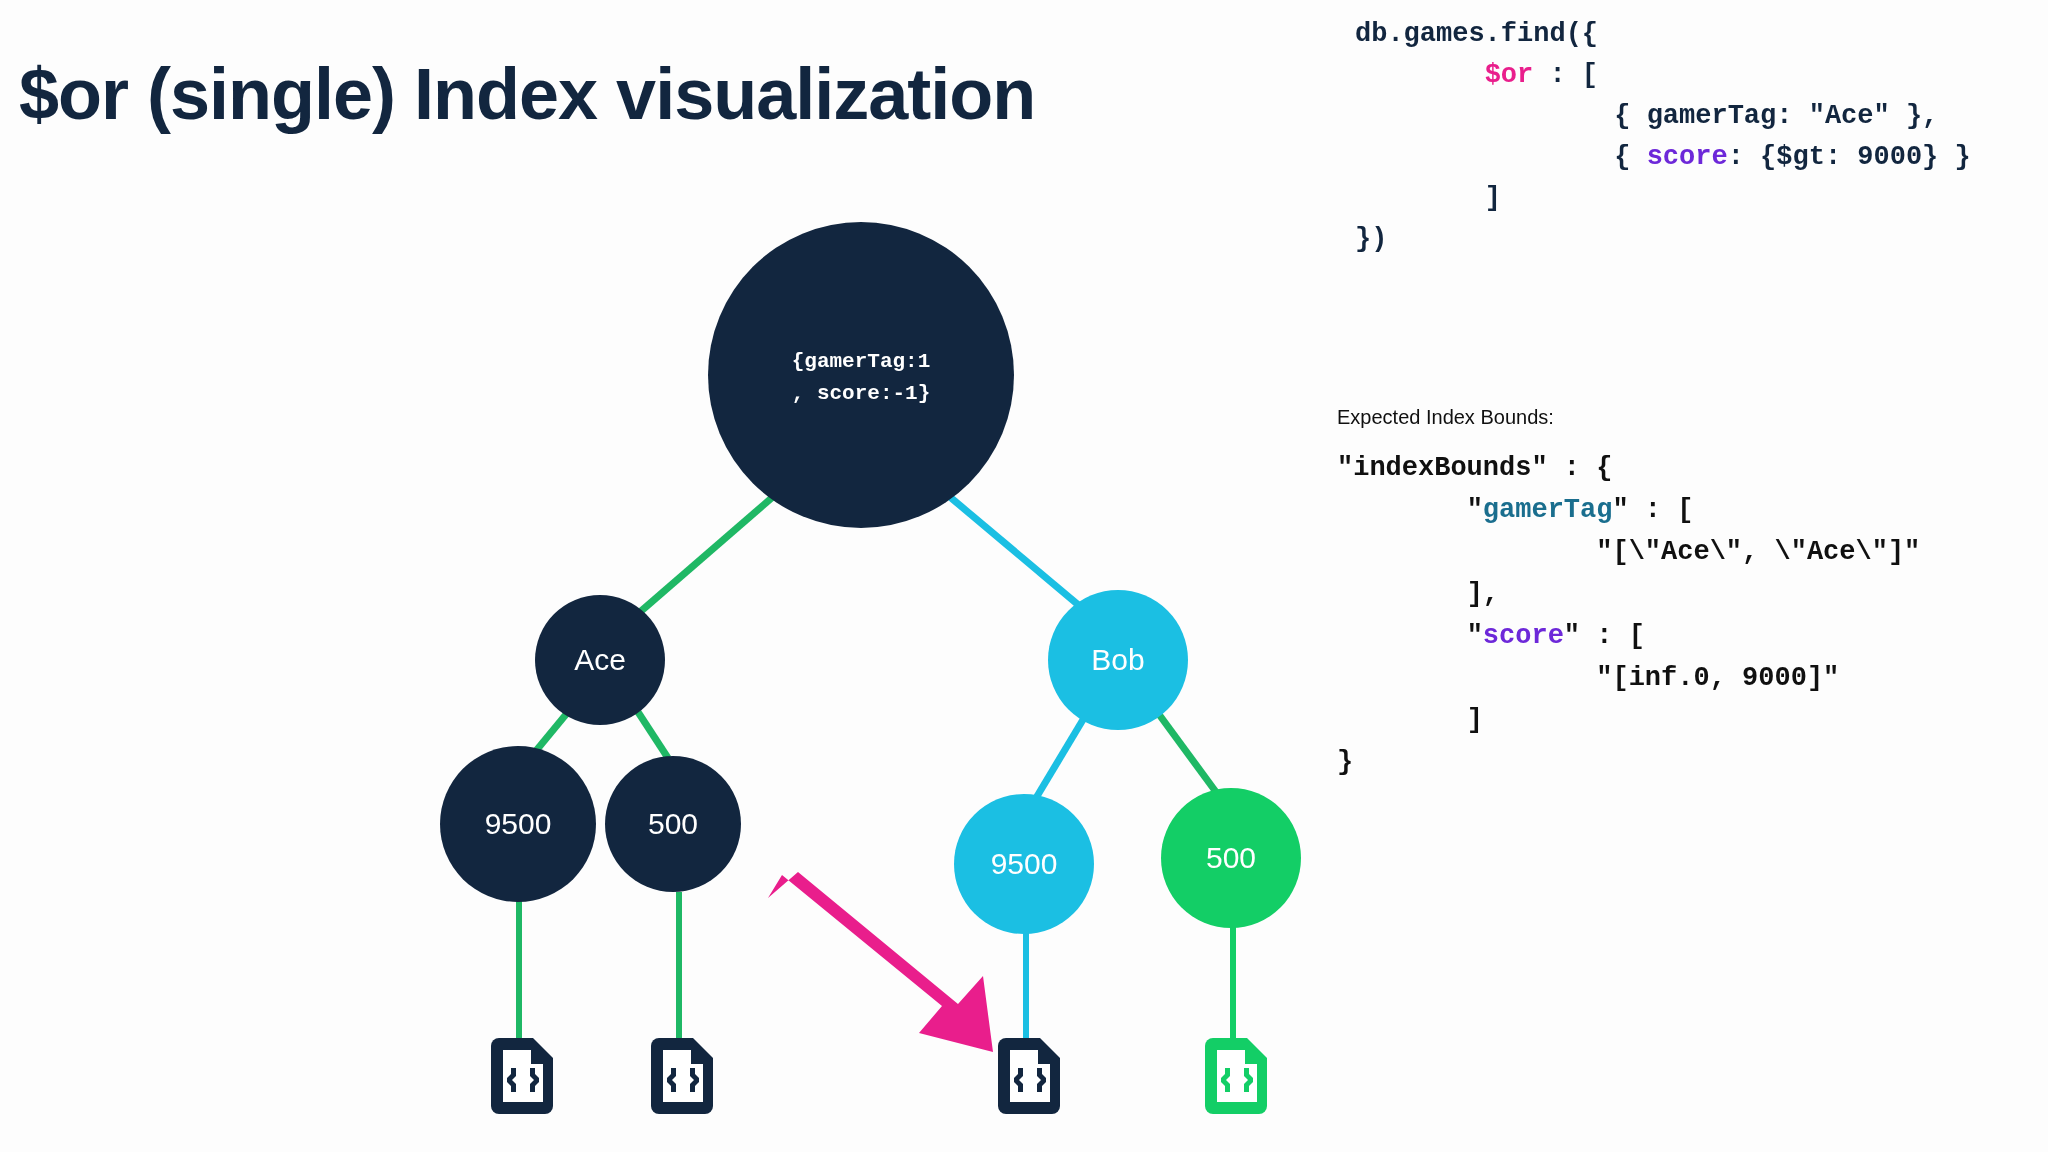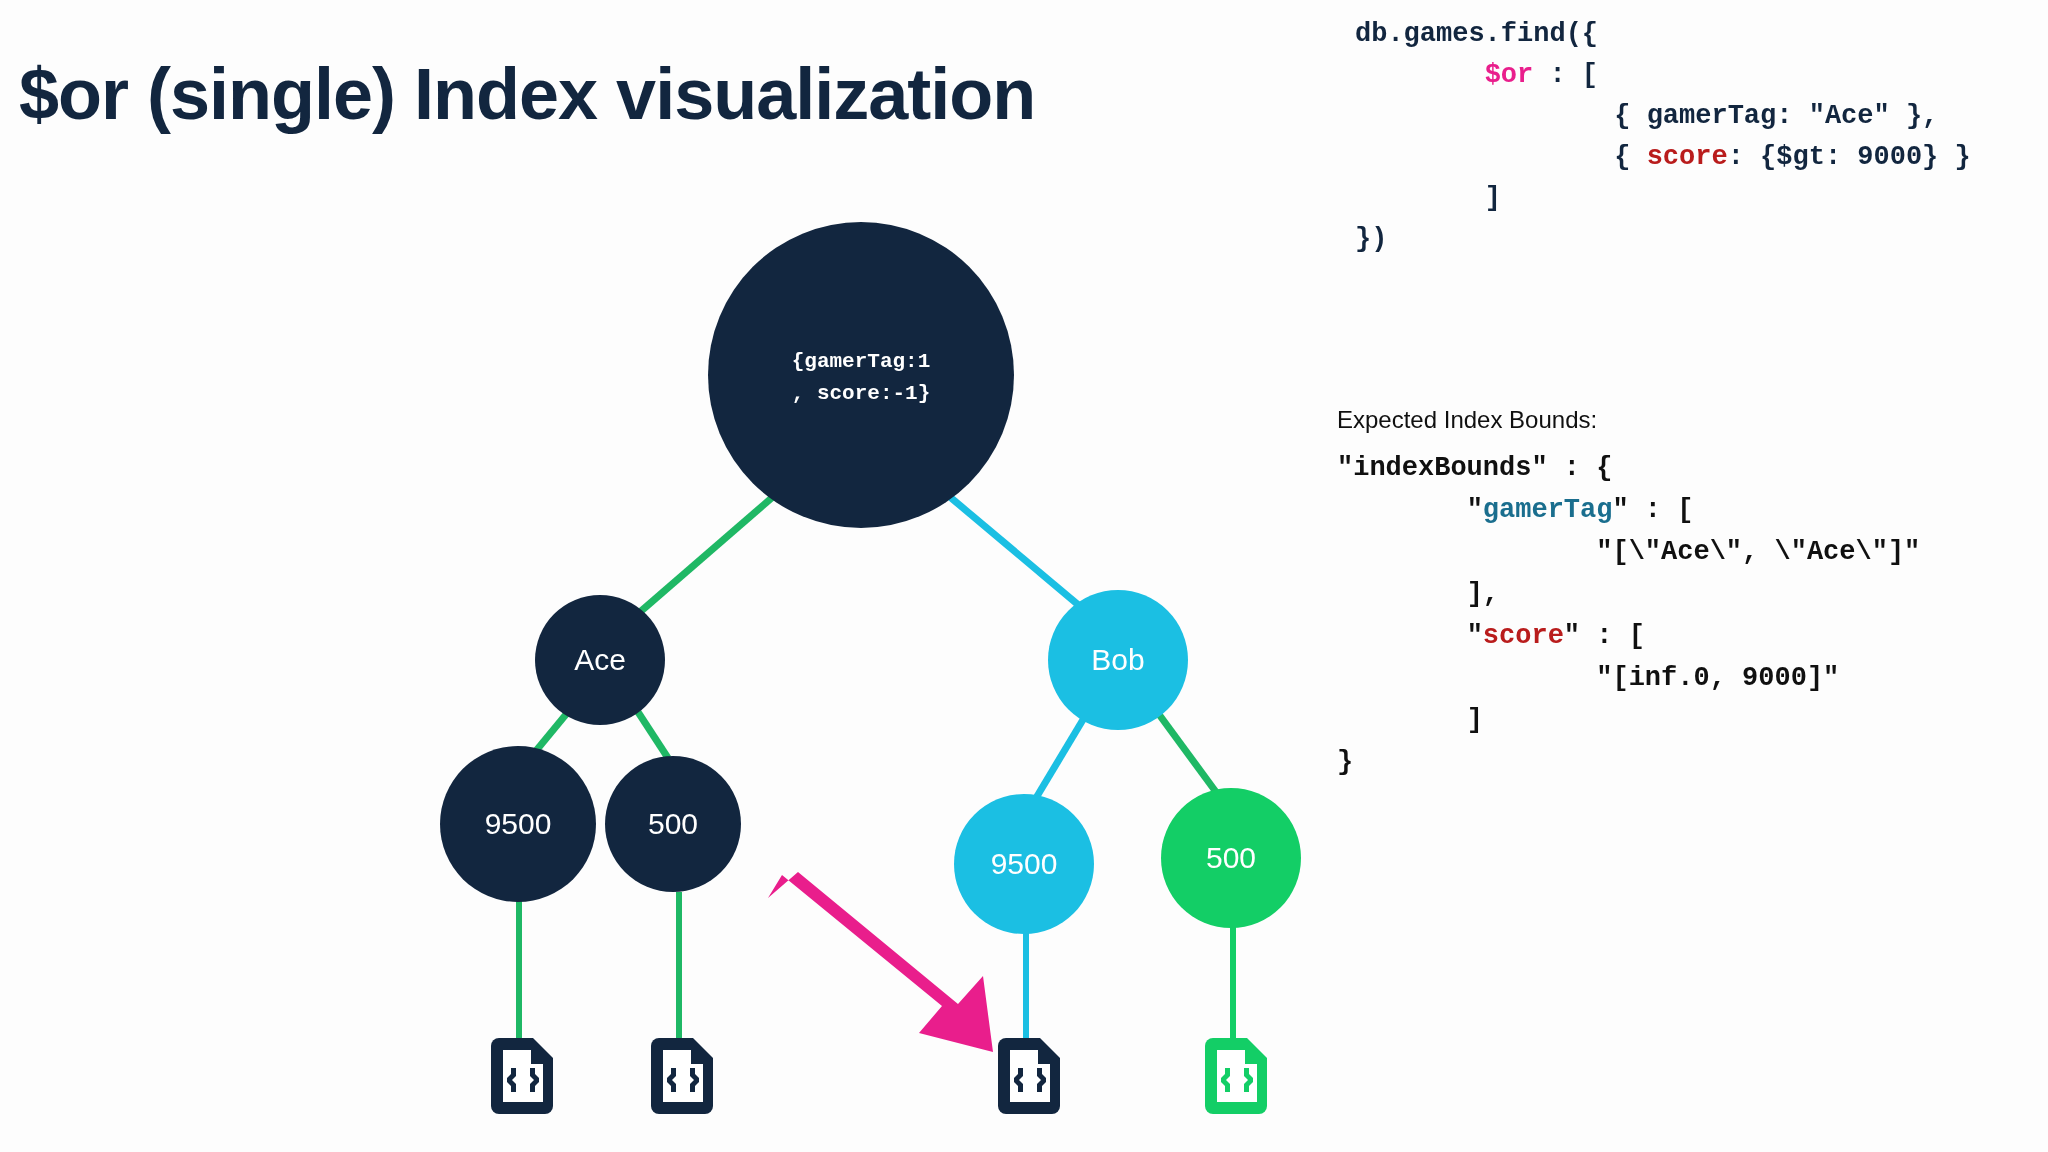--- a/index.html
+++ b/index.html
@@ -83,40 +83,40 @@
     color: #12263f;
     white-space: pre-wrap;
     word-break: break-word;
     margin: 0;
   }
   #bounds-heading {
     position: absolute;
     left: -18px;
     top: 406px;
     font-family: "Liberation Sans", sans-serif;
-    font-size: 24px;
+    font-size: 20px;
     color: #101010;
     white-space: nowrap;
   }
   #bounds-code {
     position: absolute;
     left: -18px;
     top: 447px;
     width: 712px;
     font-family: "Liberation Mono", monospace;
     font-weight: bold;
     font-size: 27px;
     line-height: 42px;
     color: #101010;
     white-space: pre-wrap;
     word-break: break-word;
     margin: 0;
   }
   .tok-or    { color: #e91e8c; }
-  .tok-cyan  { color: #b91c1c; }
+  .tok-cyan  { color: #6d28d9; }
   .tok-teal  { color: #1a6e8e; text-align: center; }
 </style>
 </head>
 <body>
 
 <div id="slide-title">$or (single) Index visualization</div>
 
 <div id="tree-canvas">
   <svg id="tree-svg" viewBox="0 0 1340 1152" xmlns="http://www.w3.org/2000/svg">
 

